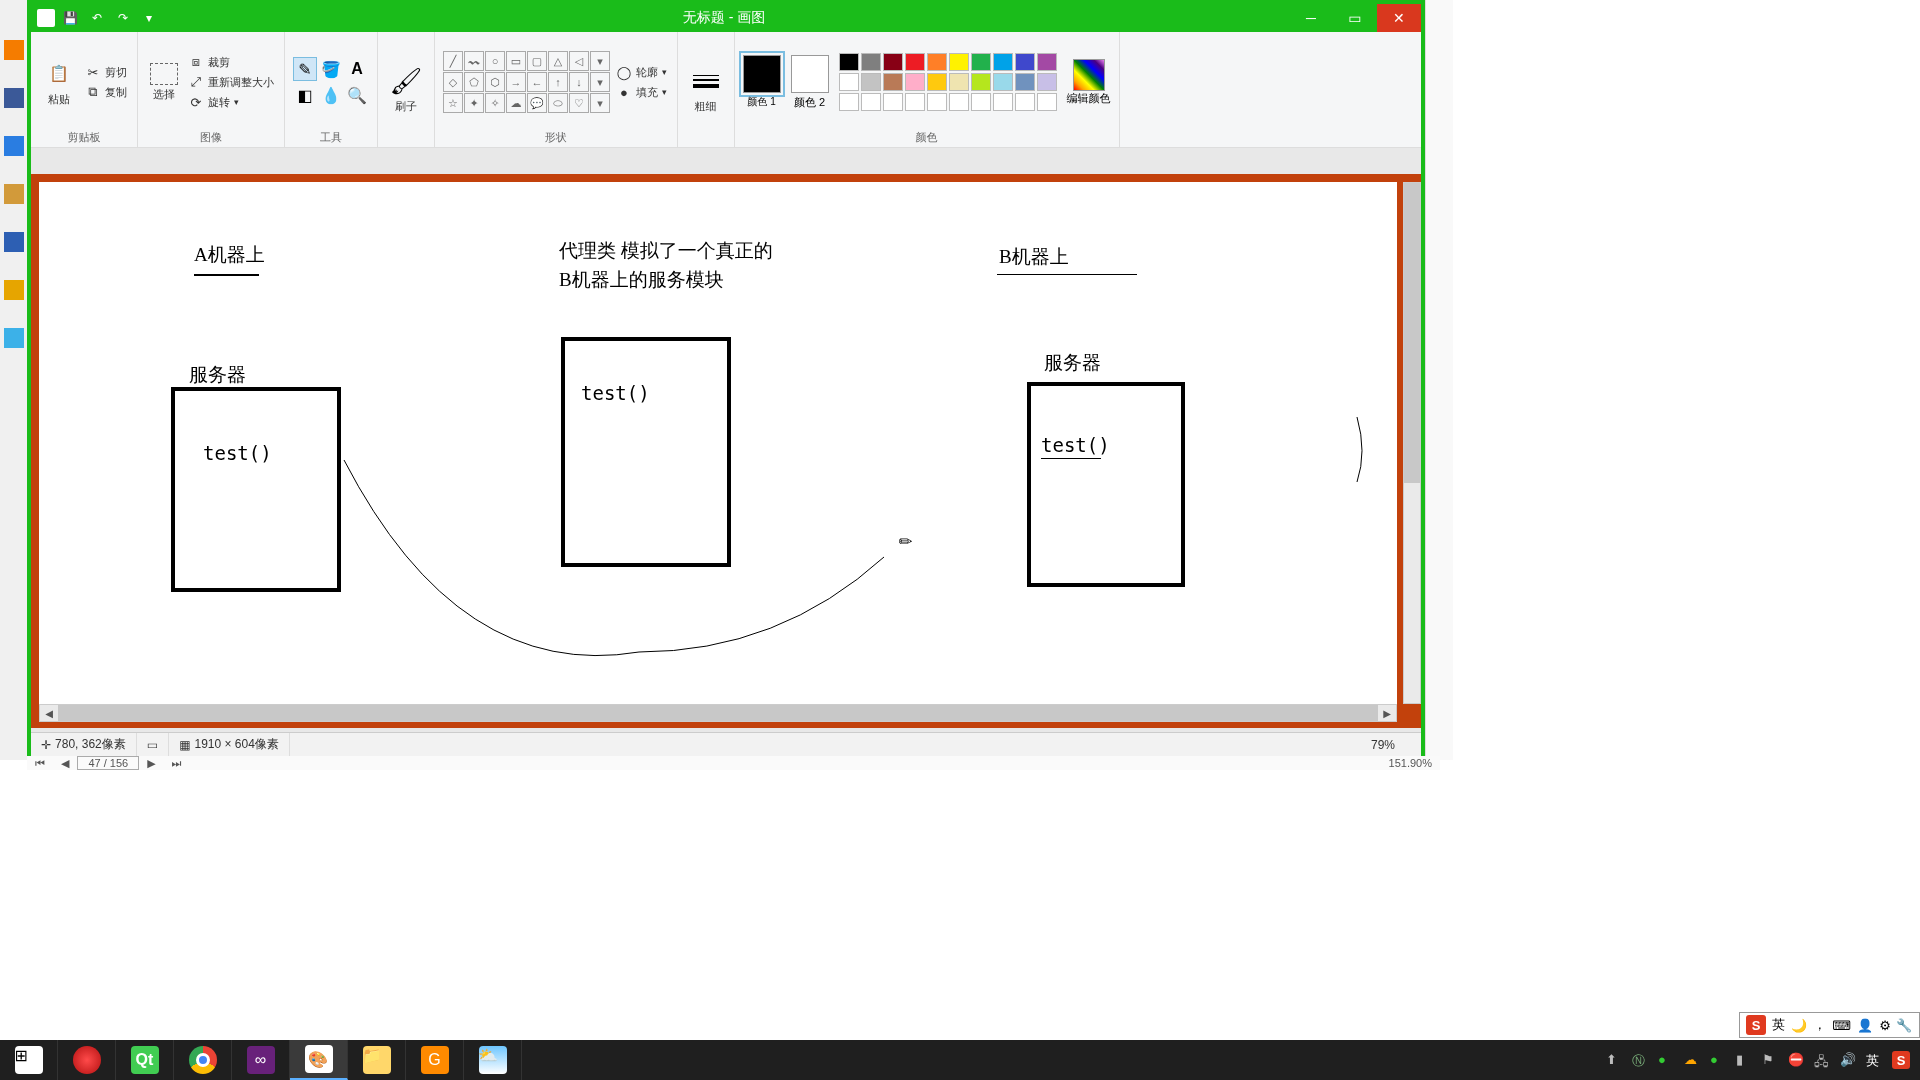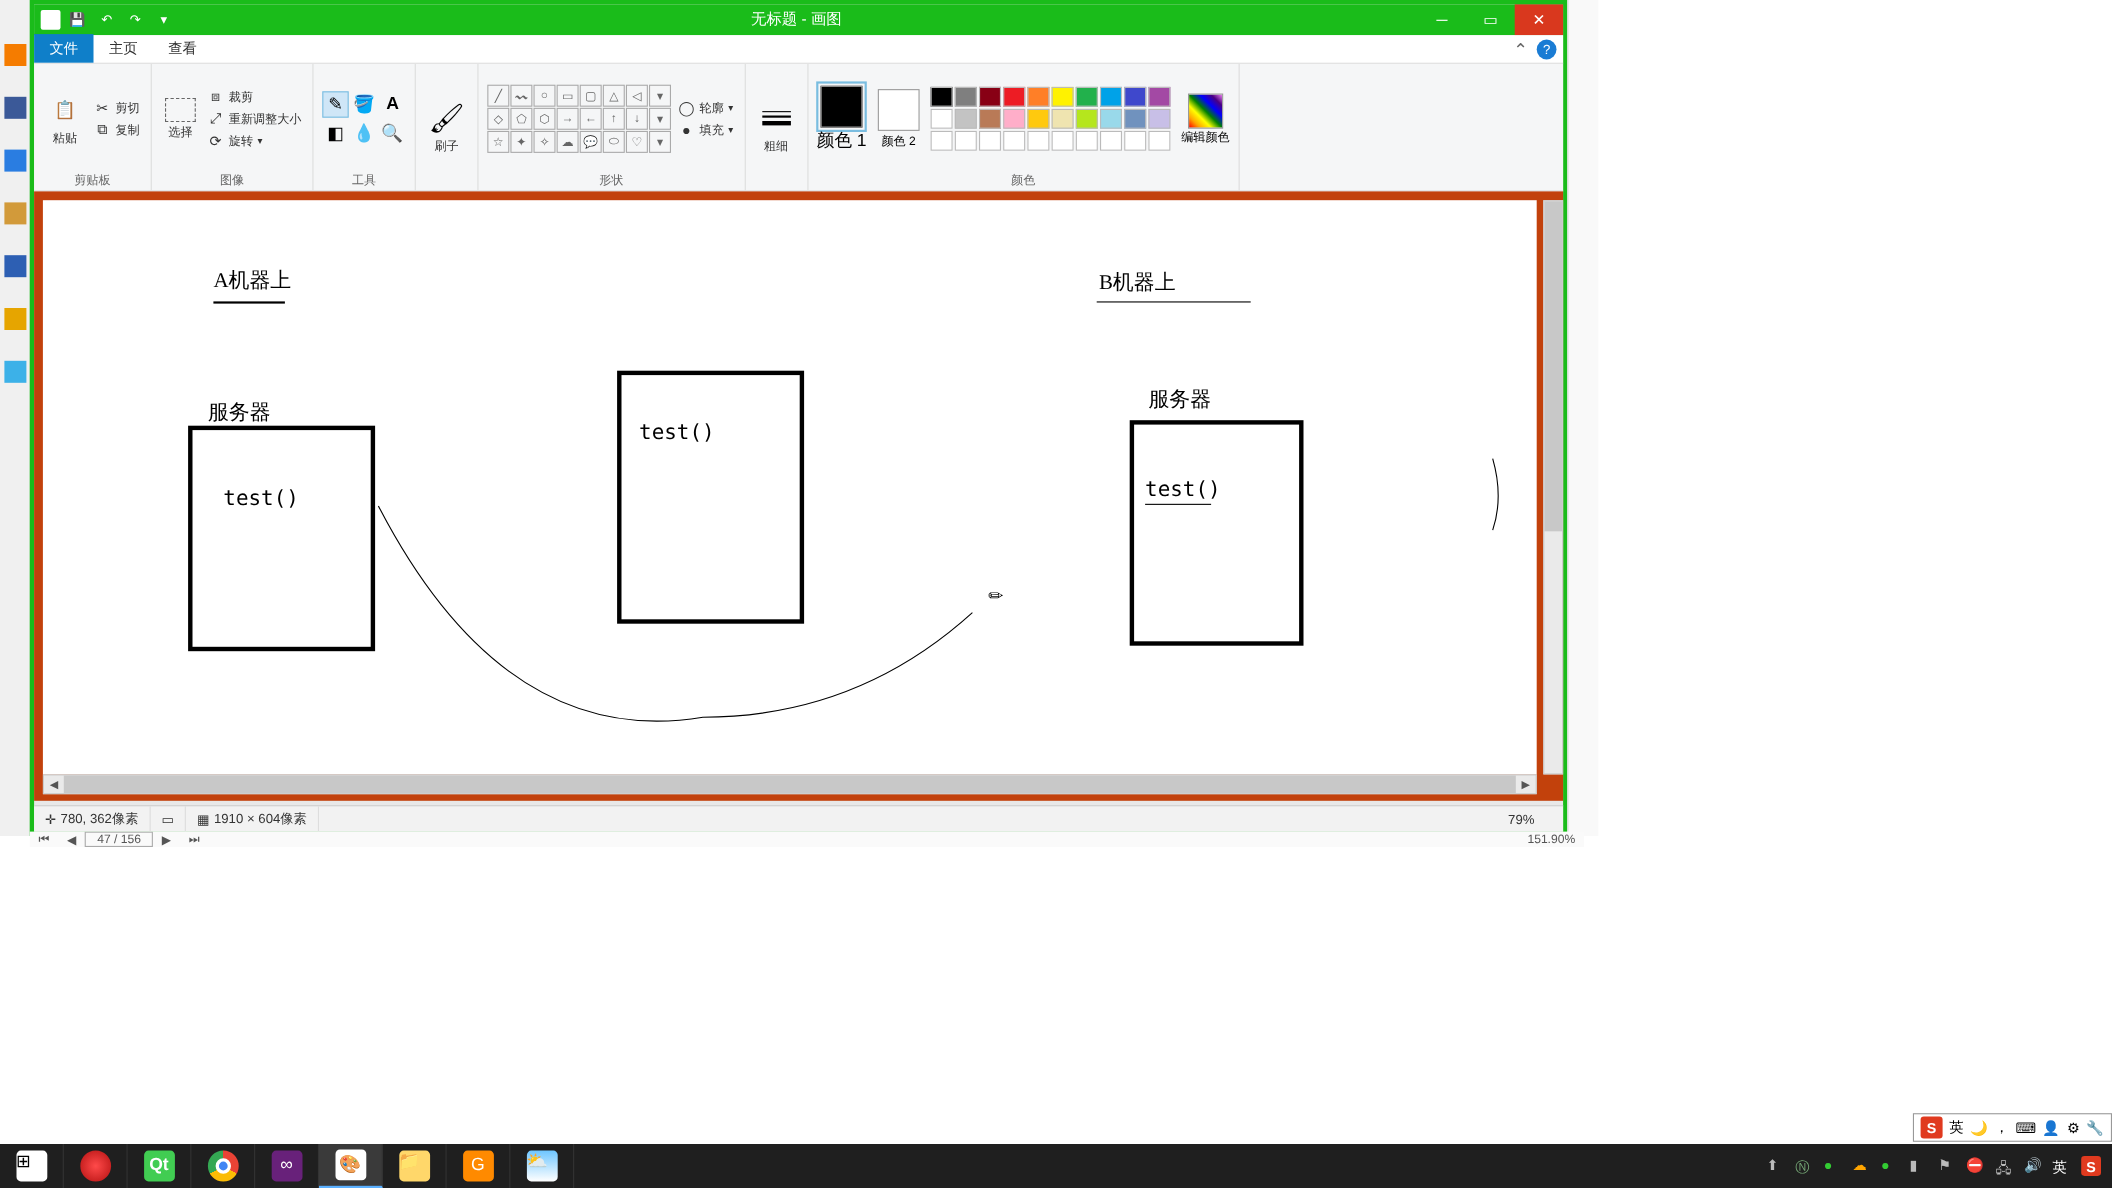--- a/index.html
+++ b/index.html
@@ -115,29 +115,20 @@
       <div class="qat-btn">▾</div>
     </div>
     <div class="title-center">无标题 - 画图</div>
     <div class="title-right">
       <div class="win-btn">─</div>
       <div class="win-btn">▭</div>
       <div class="win-btn close">✕</div>
     </div>
   </div>
 
-  <div class="tab-row">
-    <div class="tab active">文件</div>
-    <div class="tab">主页</div>
-    <div class="tab">查看</div>
-    <div class="tab-help">
-      <span style="color:#666">⌃</span>
-      <div class="help-ic">?</div>
-    </div>
-  </div>
 
   <div class="ribbon">
 
     <div class="group">
       <div class="group-body">
         <div class="big-btn">
           <div class="ic">📋</div>
           <span class="lbl">粘贴</span>
         </div>
         <div class="small-stack">
@@ -260,21 +251,21 @@
           <span class="lbl">粗细</span>
         </div>
       </div>
       <div class="group-label"></div>
     </div>
 
     <div class="group" style="flex:0 0 auto">
       <div class="group-body" style="gap:10px">
         <div class="color-big-wrap">
           <div class="color-box sel" style="background:#000"></div>
-          <span style="font-size:16px">颜色 1</span>
+          <span style="font-size:10px">颜色 1</span>
         </div>
         <div class="color-big-wrap">
           <div class="color-box" style="background:#fff"></div>
           <span style="font-size:11px">颜色 2</span>
         </div>
         <div id="palette-holder" class="palette">
             <div class="pal-c" style="background: rgb(0, 0, 0);"></div>
             <div class="pal-c" style="background: rgb(127, 127, 127);"></div>
             <div class="pal-c" style="background: rgb(136, 0, 21);"></div>
             <div class="pal-c" style="background: rgb(237, 28, 36);"></div>
@@ -314,20 +305,21 @@
     </div>
 
   </div>
 
   <div class="canvas-wrap">
     <div class="canvas">
 
       <div class="canvas-text" style="left:155px;top:60px">A机器上</div>
       <div class="underline-stroke" style="left:155px;top:92px;width:65px"></div>
 
+      <div class="canvas-text" style="left:520px;top:55px;width:220px;line-height:1.5">代理类   模拟了一个真正的B机器上的服务模块</div>
 
       <div class="canvas-text" style="left:960px;top:62px">B机器上</div>
       <div class="underline-stroke" style="left:958px;top:92px;width:140px;height:1px"></div>
 
       <div class="canvas-text" style="left:150px;top:180px">服务器</div>
       <div class="canvas-box" style="left:132px;top:205px;width:170px;height:205px"></div>
       <div class="canvas-text" style="left:164px;top:260px;font-family:monospace">test()</div>
 
       <div class="canvas-box" style="left:522px;top:155px;width:170px;height:230px"></div>
       <div class="canvas-text" style="left:542px;top:200px;font-family:monospace">test()</div>

